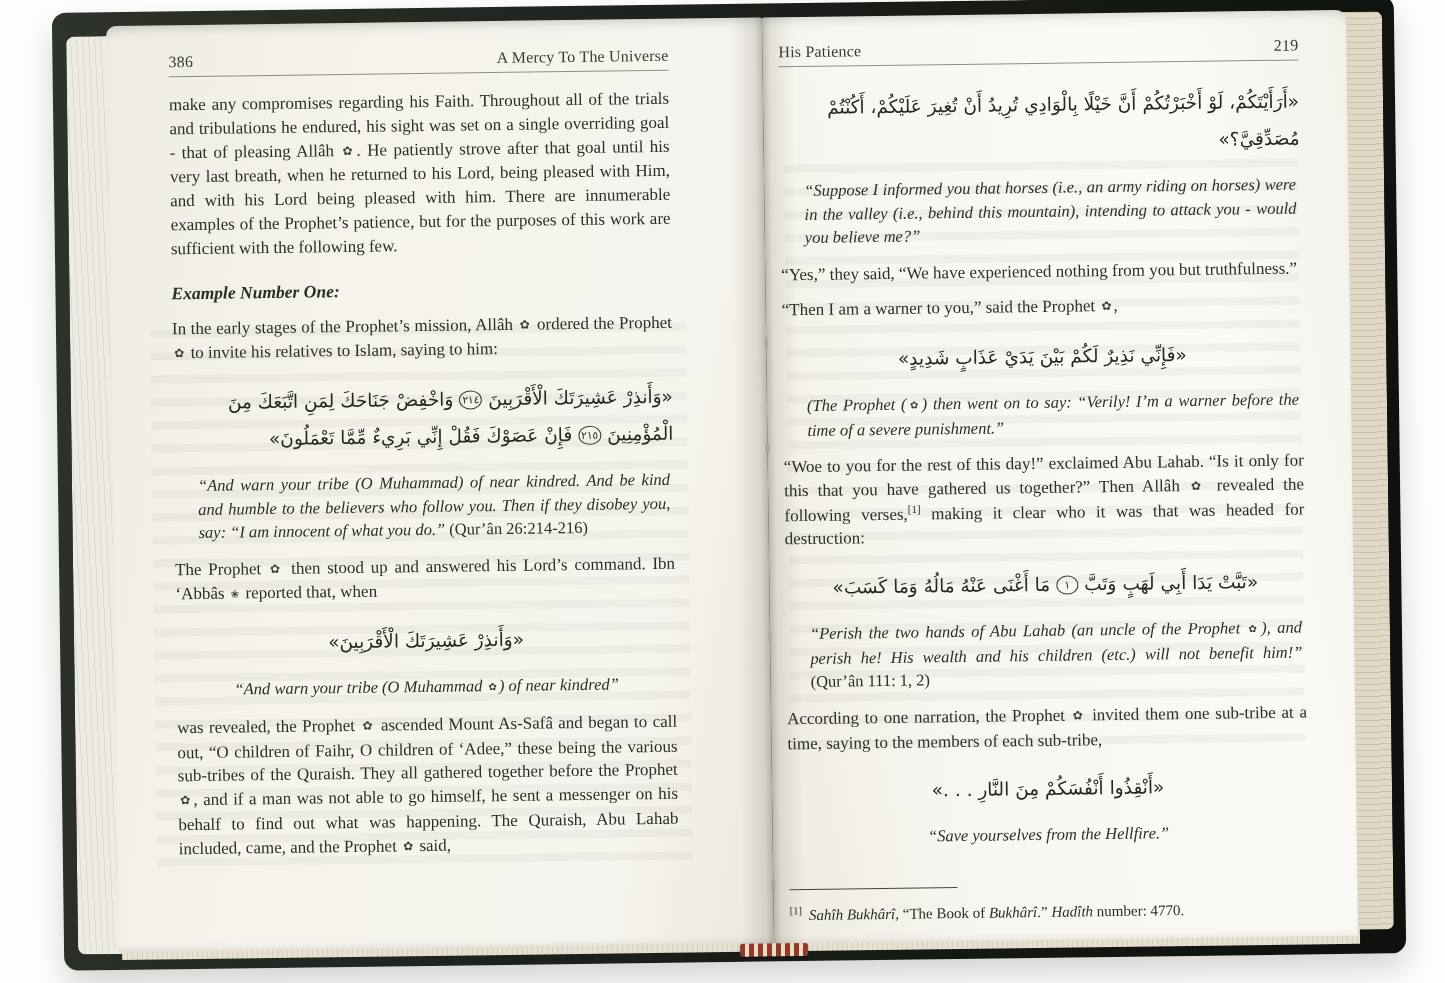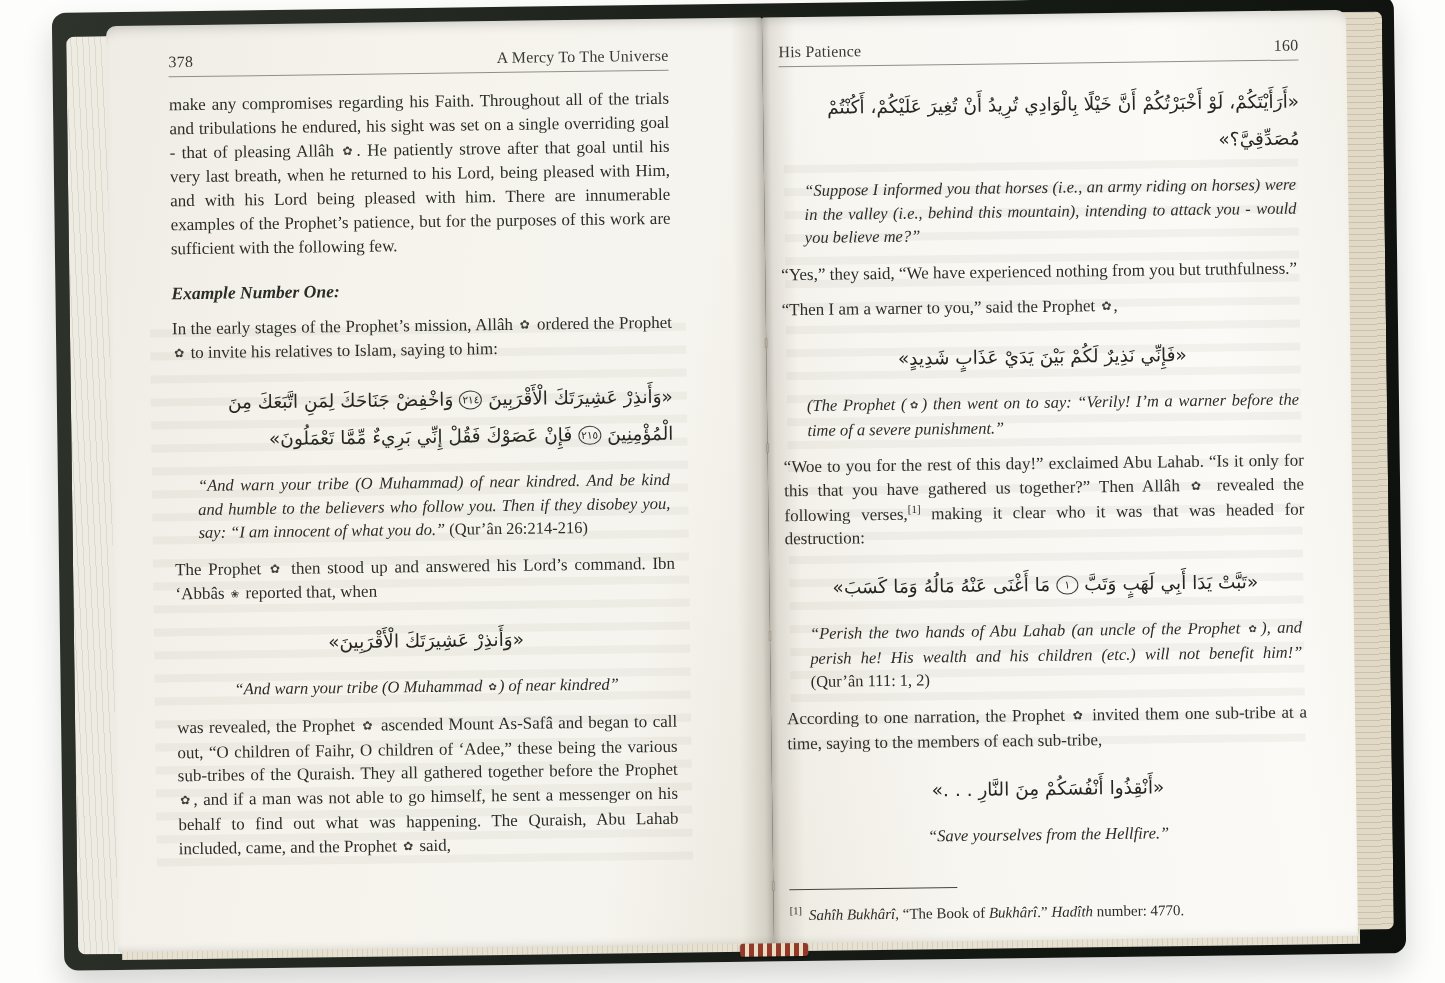--- a/index.html
+++ b/index.html
@@ -92,21 +92,21 @@
 <body>
 
 <div class="book">
   <div class="stack-left"></div>
   <div class="stack-right"></div>
   <div class="stack-bottom"></div>
 
   <div class="page page-left">
     <div class="ghost" style="left:40px;right:80px;top:300px;bottom:70px;"></div>
     <div class="pghead">
-      <span>378</span>
+      <span>386</span>
       <span>A Mercy To The Universe</span>
     </div>
     <div class="rule"></div>
 
     <p class="p j"><span>make any compromises regarding his Faith. Throughout all of the trials and tribulations he endured, his sight was set on a single overriding goal - that of pleasing Allâh </span><span class="hon">✿</span><span>. He patiently strove after that goal until his very last breath, when he returned to his Lord, being pleased with Him, and with his Lord being pleased with him. There are innumerable examples of the Prophet’s patience, but for the purposes of this work are sufficient with the following few.</span></p>
 
     <p class="heading">Example Number One:</p>
 
     <p class="p j"><span>In the early stages of the Prophet’s mission, Allâh </span><span class="hon">✿</span><span> ordered the Prophet </span><span class="hon">✿</span><span> to invite his relatives to Islam, saying to him:</span></p>
 
@@ -120,21 +120,21 @@
 
     <p class="quote ctr"><span class="qit">“And warn your tribe (O Muhammad </span><span class="hon small">✿</span><span class="qit">) of near kindred”</span></p>
 
     <p class="p j"><span>was revealed, the Prophet </span><span class="hon">✿</span><span> ascended Mount As-Safâ and began to call out, “O children of Faihr, O children of ‘Adee,” these being the various sub-tribes of the Quraish. They all gathered together before the Prophet </span><span class="hon">✿</span><span>, and if a man was not able to go himself, he sent a messenger on his behalf to find out what was happening. The Quraish, Abu Lahab included, came, and the Prophet </span><span class="hon">✿</span><span> said,</span></p>
   </div>
 
   <div class="page page-right">
     <div class="ghost" style="left:20px;right:50px;top:140px;bottom:180px;"></div>
     <div class="pghead">
       <span>His Patience</span>
-      <span>160</span>
+      <span>219</span>
     </div>
     <div class="rule"></div>
 
     <p class="ar" dir="rtl" lang="ar">«أَرَأَيْتَكُمْ، لَوْ أَخْبَرْتُكُمْ أَنَّ خَيْلًا بِالْوَادِي تُرِيدُ أَنْ تُغِيرَ عَلَيْكُمْ، أَكُنْتُمْ مُصَدِّقِيَّ؟»</p>
 
     <p class="quote j"><span class="qit">“Suppose I informed you that horses (i.e., an army riding on horses) were in the valley (i.e., behind this mountain), intending to attack you - would you believe me?”</span></p>
 
     <p class="p j"><span>“Yes,” they said, “We have experienced nothing from you but truthfulness.”</span></p>
 
     <p class="p"><span>“Then I am a warner to you,” said the Prophet </span><span class="hon">✿</span><span>,</span></p>

